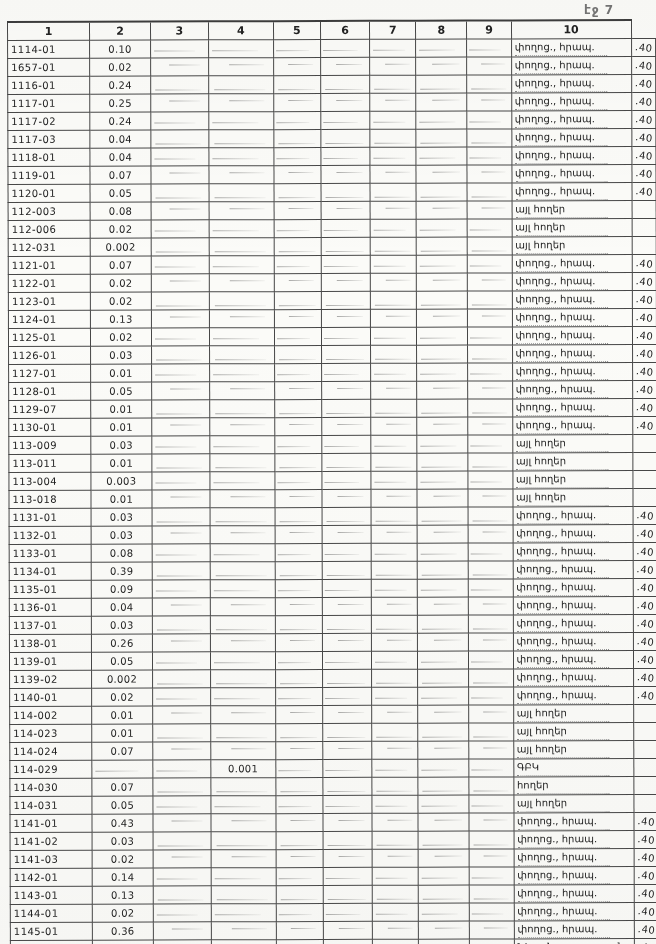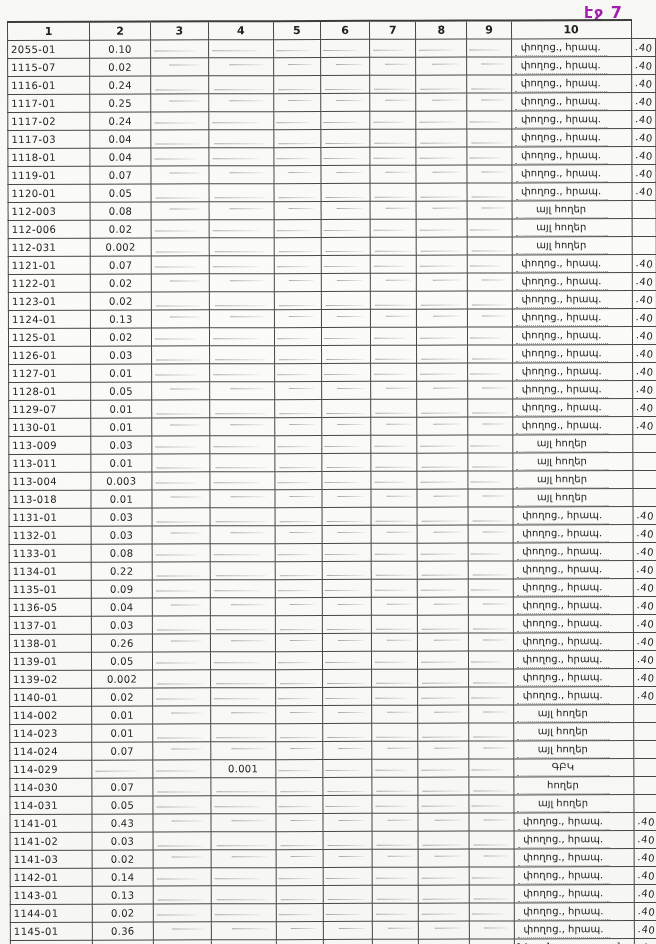--- a/index.html
+++ b/index.html
@@ -9,21 +9,21 @@
     font-family:"DejaVu Sans", sans-serif;
     color:#242424;
   }
   .paper-noise{
     position:absolute;inset:0;pointer-events:none;
     background:
       linear-gradient(180deg, rgba(0,0,0,0.015), rgba(0,0,0,0) 30%, rgba(0,0,0,0.02));
   }
   #page-label{
     position:absolute;top:3px;left:584px;
-    font-size:16px;font-weight:700;letter-spacing:1px;color:#a21caf;
+    font-size:12px;font-weight:700;letter-spacing:1px;color:#737373;
   }
   #scan-table{
     position:absolute;left:7px;top:21px;
     border-collapse:collapse;table-layout:fixed;
     transform:rotate(-0.18deg);
     transform-origin:left top;
   }
   #scan-table th, #scan-table td{
     border:1px solid #474747;
     padding:0 3px;overflow:hidden;white-space:nowrap;
@@ -34,21 +34,20 @@
     border-top:2px solid #3c3c3c;
   }
   #scan-table tbody tr{height:17px;}
   td.c1{text-align:left;padding-left:5px;font-weight:500;letter-spacing:0.4px;}
   td.c2,td.c4,td.c8{text-align:center;font-weight:500;letter-spacing:0.3px;}
   td.c10{text-align:left;padding-left:4px;font-size:9.5px;font-weight:500;}
   td.c10 .lbl{
     display:inline-block;min-width:92px;
     border-bottom:1px dotted #8a8a8a;
     padding-bottom:1px;
-    text-align:center;
   }
   td.cmark{
     border:none;background:transparent;text-align:right;
     font-size:7.5px;color:#3d3d3d;padding:0;
   }
   td.cmark span{display:inline-block;transform:rotate(7deg);letter-spacing:0.5px;}
   
   td.smudge{
     background-image:linear-gradient(to right, rgba(70,70,70,0.45), rgba(70,70,70,0.06));
     background-size:72% 1px;background-repeat:no-repeat;background-position:18% 62%;
@@ -87,34 +86,34 @@
         <th>6</th>
         <th>7</th>
         <th>8</th>
         <th>9</th>
         <th>10</th>
         <th class="cmark" style="border: none;"></th>
       </tr>
   </thead>
   <tbody>
       <tr>
-        <td class="c1">2055-01</td>
+        <td class="c1">1114-01</td>
         <td class="c2">0.10</td>
         <td class="c3 smudge"></td>
         <td class="c4 smudge"></td>
         <td class="c5 smudge"></td>
         <td class="c6 smudge"></td>
         <td class="c7 smudge"></td>
         <td class="c8 smudge"></td>
         <td class="c9 smudge"></td>
         <td class="c10"><span class="lbl">փողոց., հրապ.</span></td>
         <td class="cmark"><span>.40</span></td>
       </tr>
       <tr>
-        <td class="c1">1115-07</td>
+        <td class="c1">1657-01</td>
         <td class="c2">0.02</td>
         <td class="c3 smudge"></td>
         <td class="c4 smudge"></td>
         <td class="c5 smudge"></td>
         <td class="c6 smudge"></td>
         <td class="c7 smudge"></td>
         <td class="c8 smudge"></td>
         <td class="c9 smudge"></td>
         <td class="c10"><span class="lbl">փողոց., հրապ.</span></td>
         <td class="cmark"><span>.40</span></td>
@@ -465,21 +464,21 @@
         <td class="c5 smudge"></td>
         <td class="c6 smudge"></td>
         <td class="c7 smudge"></td>
         <td class="c8 smudge"></td>
         <td class="c9 smudge"></td>
         <td class="c10"><span class="lbl">փողոց., հրապ.</span></td>
         <td class="cmark"><span>.40</span></td>
       </tr>
       <tr>
         <td class="c1">1134-01</td>
-        <td class="c2">0.22</td>
+        <td class="c2">0.39</td>
         <td class="c3 smudge"></td>
         <td class="c4 smudge"></td>
         <td class="c5 smudge"></td>
         <td class="c6 smudge"></td>
         <td class="c7 smudge"></td>
         <td class="c8 smudge"></td>
         <td class="c9 smudge"></td>
         <td class="c10"><span class="lbl">փողոց., հրապ.</span></td>
         <td class="cmark"><span>.40</span></td>
       </tr>
@@ -490,21 +489,21 @@
         <td class="c4 smudge"></td>
         <td class="c5 smudge"></td>
         <td class="c6 smudge"></td>
         <td class="c7 smudge"></td>
         <td class="c8 smudge"></td>
         <td class="c9 smudge"></td>
         <td class="c10"><span class="lbl">փողոց., հրապ.</span></td>
         <td class="cmark"><span>.40</span></td>
       </tr>
       <tr>
-        <td class="c1">1136-05</td>
+        <td class="c1">1136-01</td>
         <td class="c2">0.04</td>
         <td class="c3 smudge"></td>
         <td class="c4 smudge"></td>
         <td class="c5 smudge"></td>
         <td class="c6 smudge"></td>
         <td class="c7 smudge"></td>
         <td class="c8 smudge"></td>
         <td class="c9 smudge"></td>
         <td class="c10"><span class="lbl">փողոց., հրապ.</span></td>
         <td class="cmark"><span>.40</span></td>

